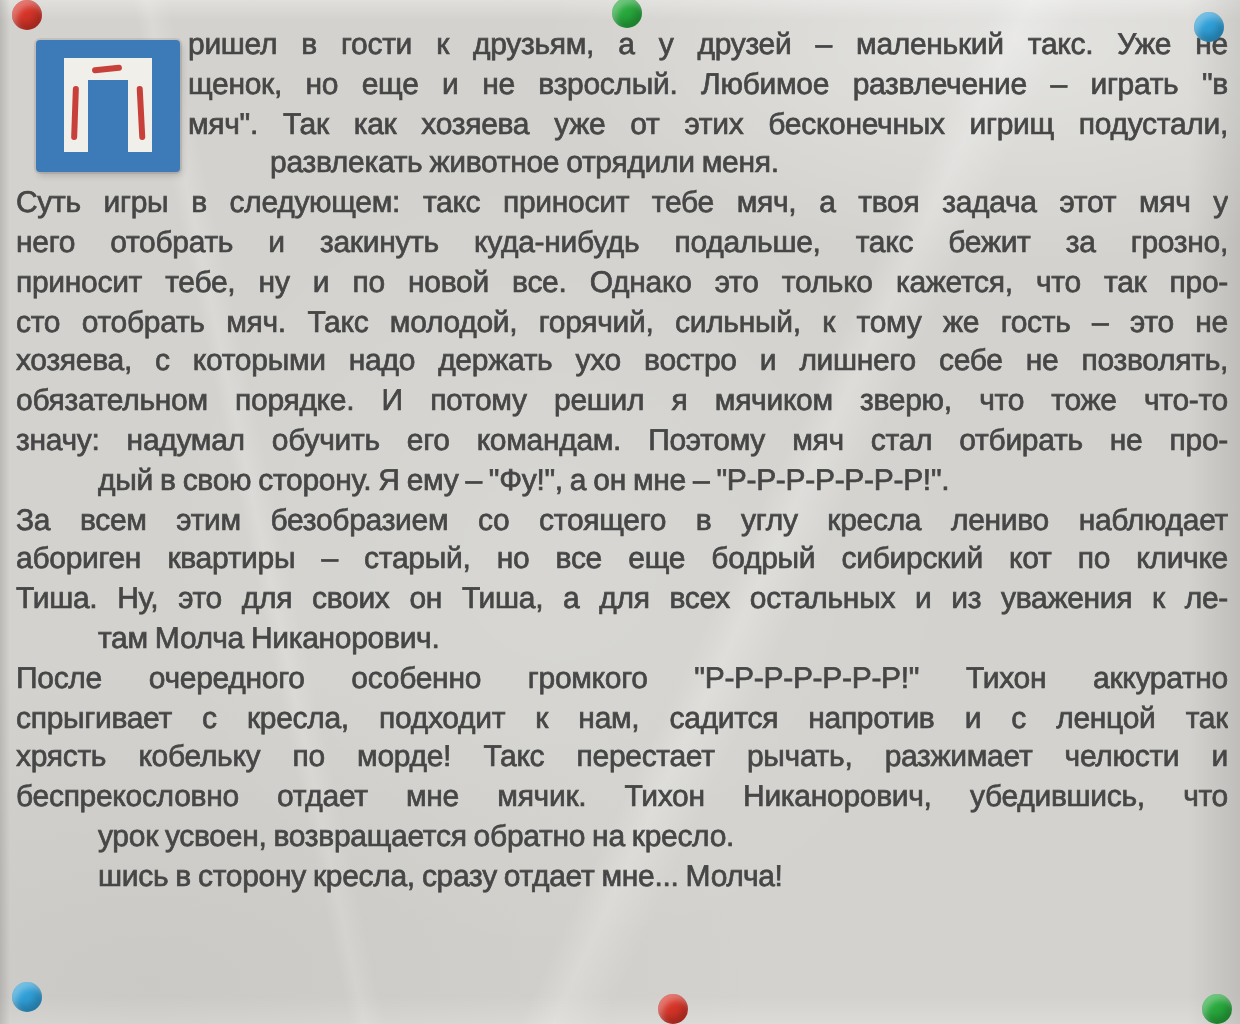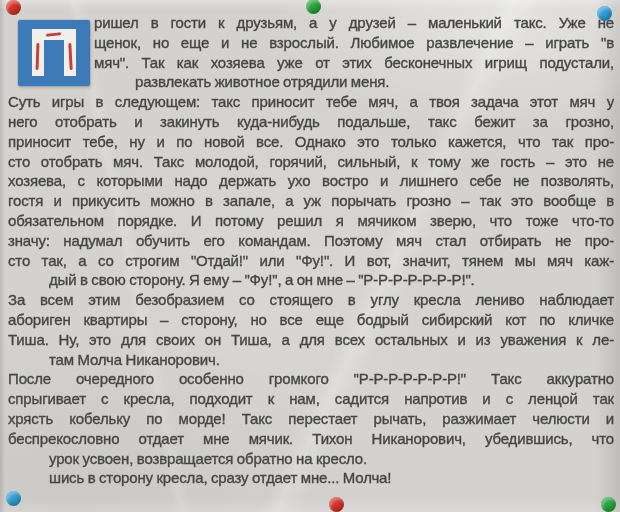--- a/index.html
+++ b/index.html
@@ -89,34 +89,32 @@
         <div class="line">щенок, но еще и не взрослый. Любимое развлечение – играть "в</div>
         <div class="line">мяч". Так как хозяева уже от этих бесконечных игрищ подустали,</div>
         <div class="line end">развлекать животное отрядили меня.</div>
       </div>
       <div class="para">
         <div class="line">Суть игры в следующем: такс приносит тебе мяч, а твоя задача этот мяч у</div>
         <div class="line">него отобрать и закинуть куда-нибудь подальше, такс бежит за грозно,</div>
         <div class="line">приносит тебе, ну и по новой все. Однако это только кажется, что так про-</div>
         <div class="line">сто отобрать мяч. Такс молодой, горячий, сильный, к тому же гость – это не</div>
         <div class="line">хозяева, с которыми надо держать ухо востро и лишнего себе не позволять,</div>
-        <div class="line">гостя и прикусить можно в запале, а уж порычать грозно – так это вообще в</div>
         <div class="line">обязательном порядке. И потому решил я мячиком зверю, что тоже что-то</div>
         <div class="line">значу: надумал обучить его командам. Поэтому мяч стал отбирать не про-</div>
-        <div class="line">сто так, а со строгим "Отдай!" или "Фу!". И вот, значит, тянем мы мяч каж-</div>
         <div class="line end">дый в свою сторону. Я ему – "Фу!", а он мне – "Р-Р-Р-Р-Р-Р-Р!".</div>
       </div>
       <div class="para">
         <div class="line">За всем этим безобразием со стоящего в углу кресла лениво наблюдает</div>
-        <div class="line">абориген квартиры – сторону, но все еще бодрый сибирский кот по кличке</div>
+        <div class="line">абориген квартиры – старый, но все еще бодрый сибирский кот по кличке</div>
         <div class="line">Тиша. Ну, это для своих он Тиша, а для всех остальных и из уважения к ле-</div>
         <div class="line end">там Молча Никанорович.</div>
       </div>
       <div class="para">
-        <div class="line">После очередного особенно громкого "Р-Р-Р-Р-Р-Р-Р!" Такс аккуратно</div>
+        <div class="line">После очередного особенно громкого "Р-Р-Р-Р-Р-Р-Р!" Тихон аккуратно</div>
         <div class="line">спрыгивает с кресла, подходит к нам, садится напротив и с ленцой так</div>
         <div class="line">хрясть кобельку по морде! Такс перестает рычать, разжимает челюсти и</div>
         <div class="line">беспрекословно отдает мне мячик. Тихон Никанорович, убедившись, что</div>
         <div class="line end">урок усвоен, возвращается обратно на кресло.</div>
       </div>
       <div class="para">
         <div class="line end">шись в сторону кресла, сразу отдает мне... Молча!</div>
       </div>
     </div>
 

